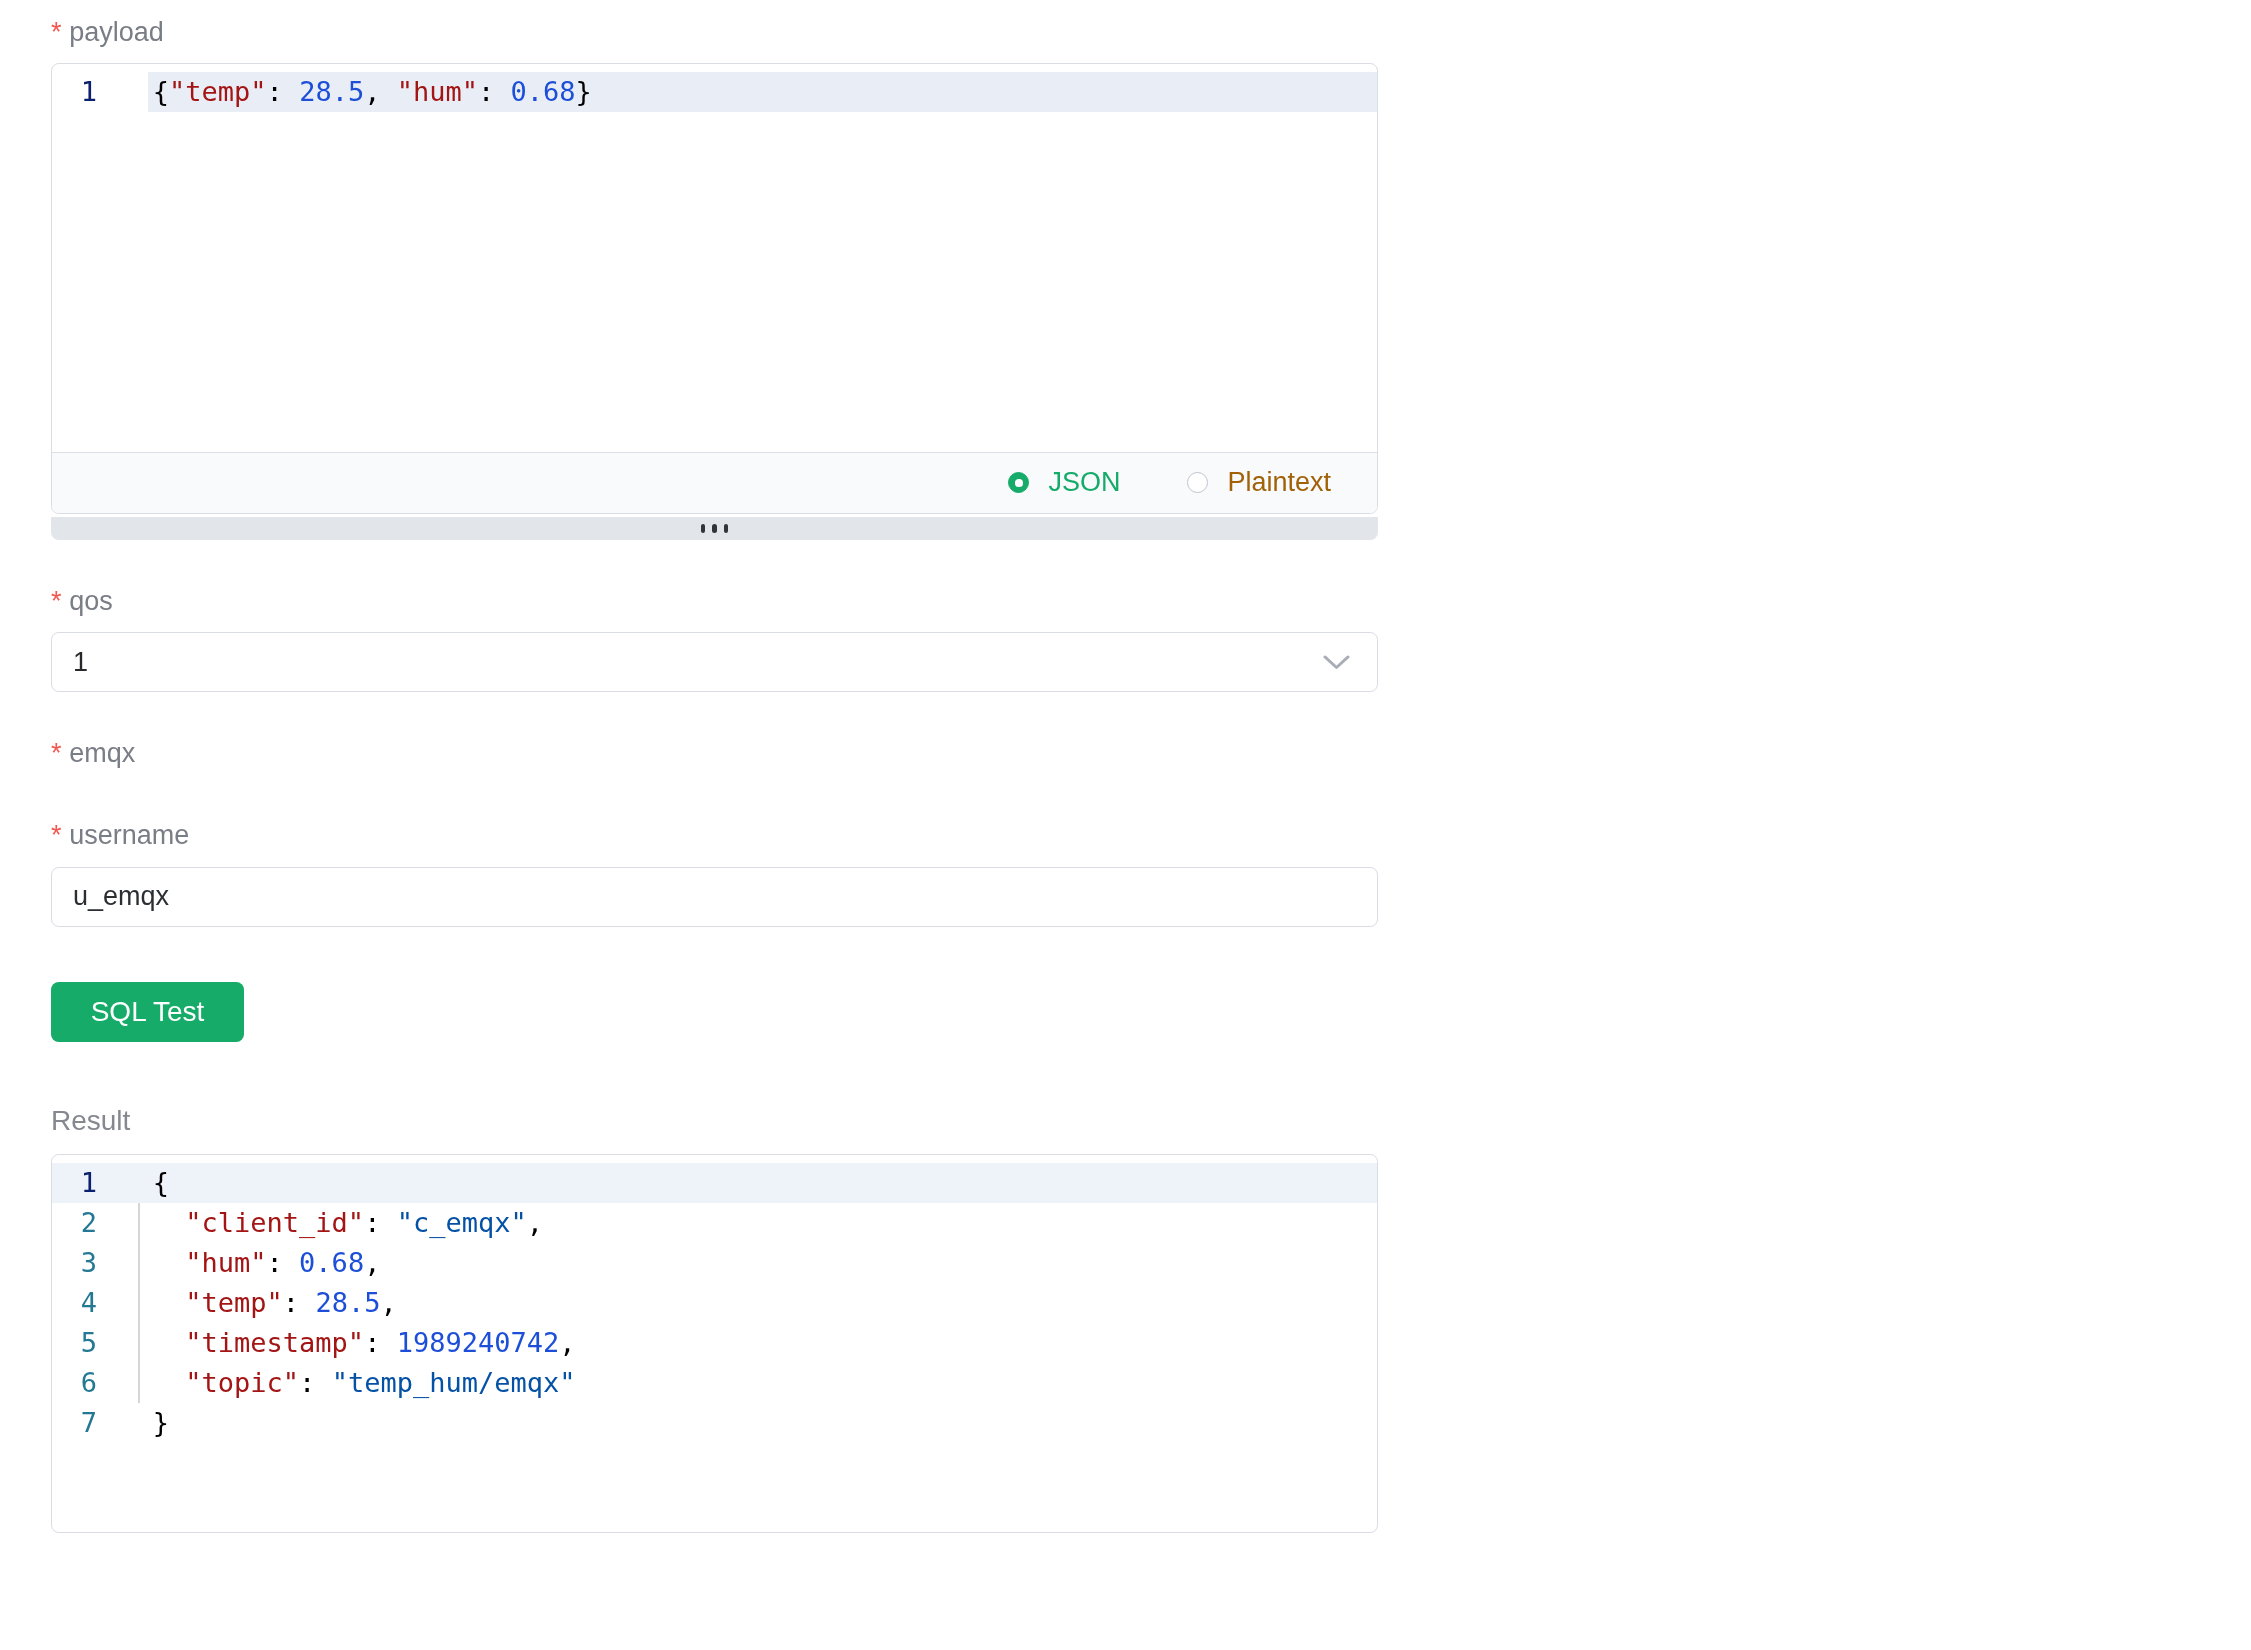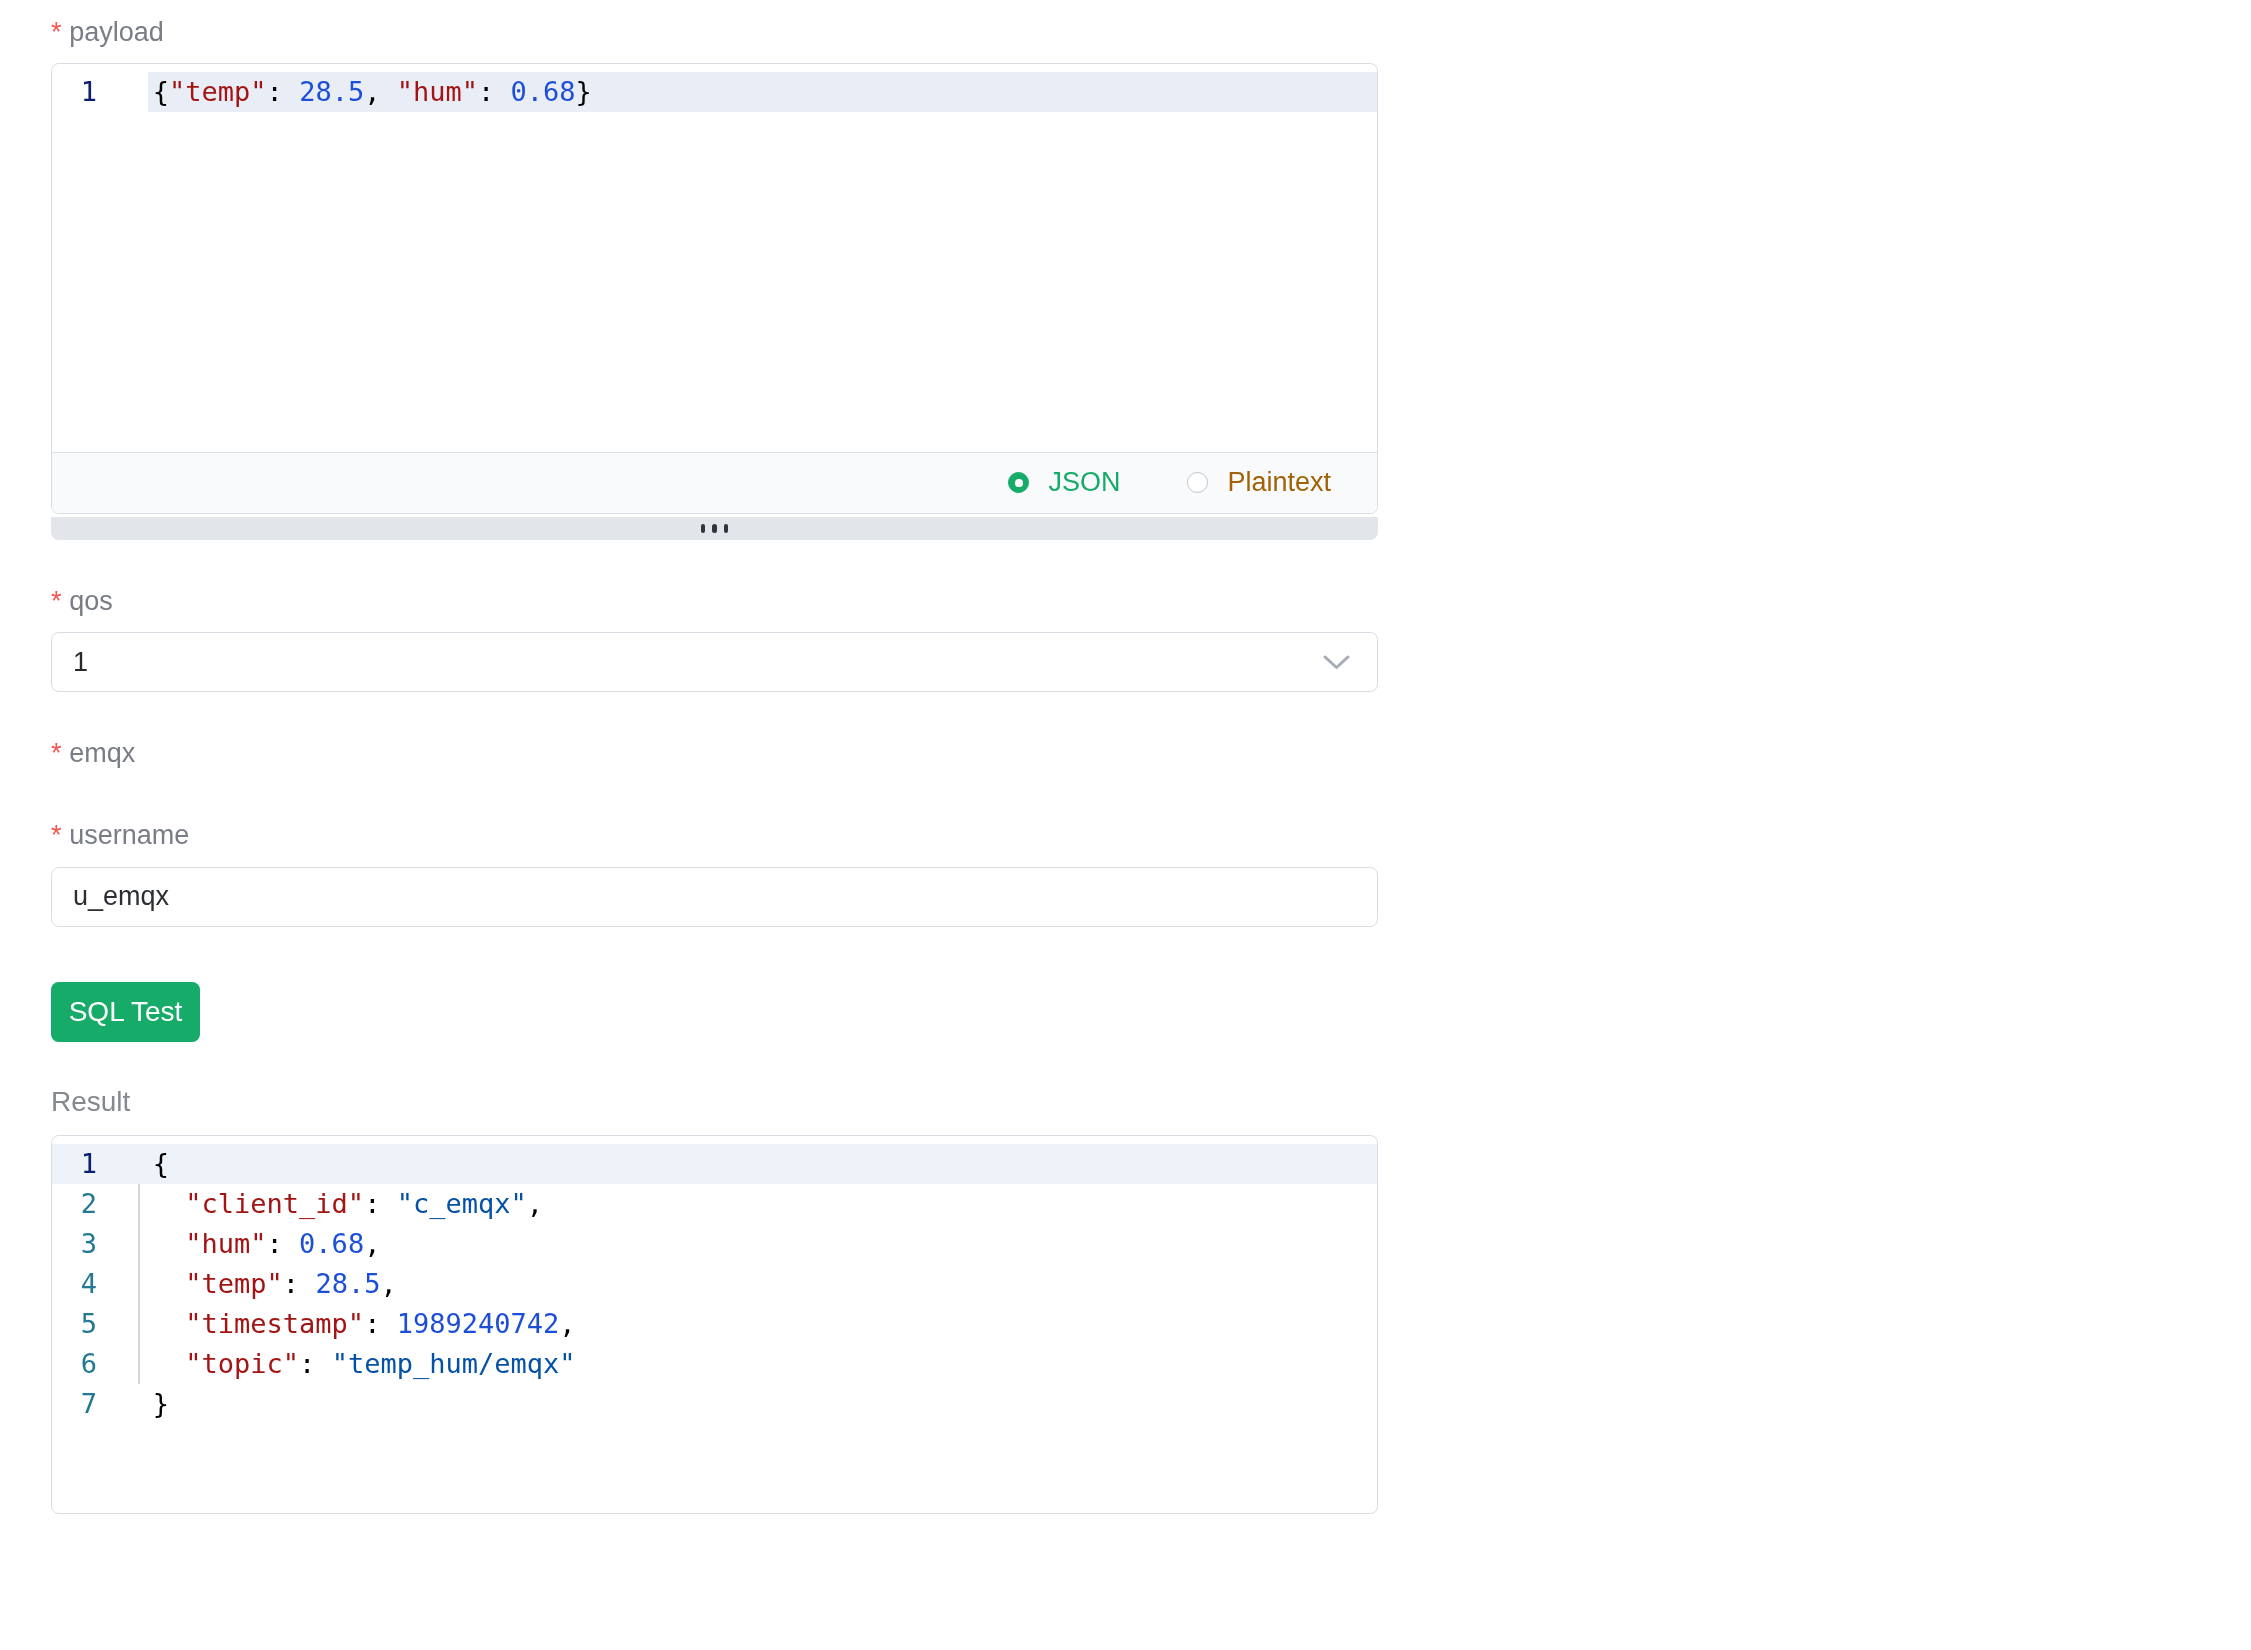--- a/index.html
+++ b/index.html
@@ -157,37 +157,37 @@
     display: flex;
     align-items: center;
     justify-content: space-between;
     cursor: pointer;
   }
   .select-value { font-size: 27px; color: #26282b; }
   .chevron-icon { flex: 0 0 auto; margin-right: 5.8px; }
   
   .btn-primary {
     margin-top: 55px;
-    width: 149px;
+    width: 193px;
     height: 60px;
     border: none;
     border-radius: 7.7px;
     background: #16ab69;
     color: #ffffff;
     font-size: 28px;
     font-weight: 500;
     font-family: "Liberation Sans", sans-serif;
     cursor: pointer;
     display: flex;
     align-items: center;
     justify-content: center;
   }
   
   .result-label {
-    margin-top: 41px;
+    margin-top: 60px;
     font-size: 28px;
     line-height: 38px;
     color: #85888f;
   }
   .result-box {
     margin-top: 14.4px;
     height: 379px;
     border: 1.9px solid #d9dce3;
     border-radius: 7.7px;
     background: #ffffff;

